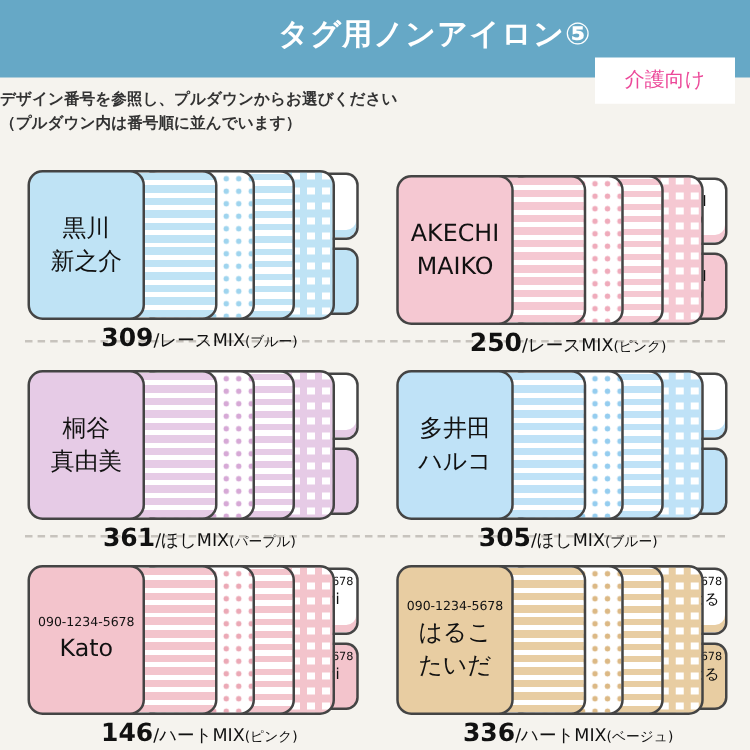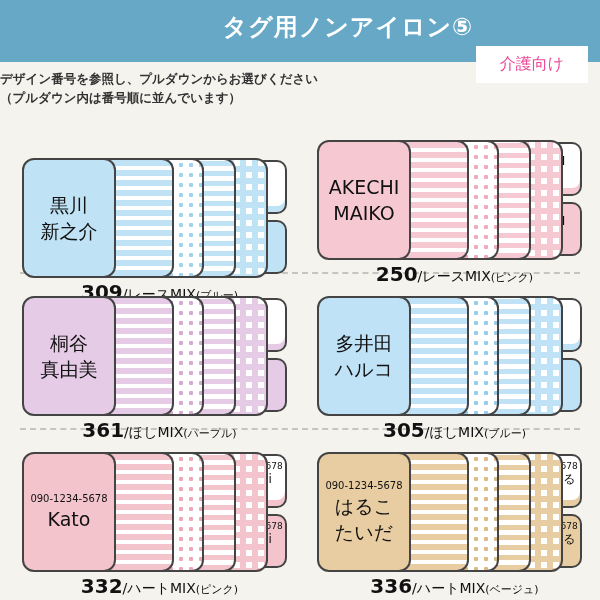--- a/index.html
+++ b/index.html
@@ -71,21 +71,21 @@
 </div>
 
 <div class="intro">
   <div>デザイン番号を参照し、プルダウンからお選びください</div>
   <div>（プルダウン内は番号順に並んでいます）</div>
 </div>
 
 <div class="divider" style="top:272px"></div>
 <div class="divider" style="top:428px"></div>
 
-<div class="set" style="left:22px; top:158px">
+<div class="set" style="left:22px; top:136px">
     <div class="stack">
       <div class="card" style="left:92px; z-index:9; background:radial-gradient(circle, #9fd4ee 2px, transparent 2.5px) 0 0/10px 10px, #fff"></div>
       <div class="card" style="left:124px; z-index:8; background:repeating-linear-gradient(0deg, #bfe3f5 0 5px, #fff 5px 10px)"></div>
       <div class="card" style="left:156px; z-index:7; background:linear-gradient(90deg, #bfe3f5 50%, transparent 50%) 0 0/12px 12px, linear-gradient(0deg, #bfe3f5 50%, #fff 50%) 0 0/12px 12px"></div>
       <div class="card" style="left:62px; z-index:9; background:repeating-linear-gradient(0deg, #bfe3f5 0 6px, #fff 6px 10px)"></div>
       <div class="main-card" style="background:#bfe3f5">
 
       <div class="name">黒川</div>
       <div class="name">新之介</div>
     </div>
@@ -187,21 +187,21 @@
     </div>
     <div class="mini" style="top:2px; background:#fff; border-bottom-color:#444; box-shadow: inset 0 -6px 0 #f3c4cc">
       <div class="phone">090-1234-5678</div>
       <div class="name">Mayumi Kato</div>
     </div>
     <div class="mini" style="top:62px; background:#f3c4cc">
       <div class="phone">090-1234-5678</div>
       <div class="name">Mayumi Kato</div>
     </div>
     <div class="caption">
-      <span class="num">332</span><span>/ハートMIX</span><span class="sub">(ピンク)</span>
+      <span class="num">146</span><span>/ハートMIX</span><span class="sub">(ピンク)</span>
     </div>
   </div>
 <div class="set" style="left:317px; top:452px">
     <div class="stack">
       <div class="card" style="left:92px; z-index:9; background:radial-gradient(circle, #dcb985 2px, transparent 2.5px) 0 0/10px 10px, #fff"></div>
       <div class="card" style="left:124px; z-index:8; background:repeating-linear-gradient(0deg, #e8cda2 0 5px, #fff 5px 10px)"></div>
       <div class="card" style="left:156px; z-index:7; background:linear-gradient(90deg, #e8cda2 50%, transparent 50%) 0 0/12px 12px, linear-gradient(0deg, #e8cda2 50%, #fff 50%) 0 0/12px 12px"></div>
       <div class="card" style="left:62px; z-index:9; background:repeating-linear-gradient(0deg, #e8cda2 0 6px, #fff 6px 10px)"></div>
       <div class="main-card" style="background:#e8cda2">
       <div class="phone">090-1234-5678</div>

